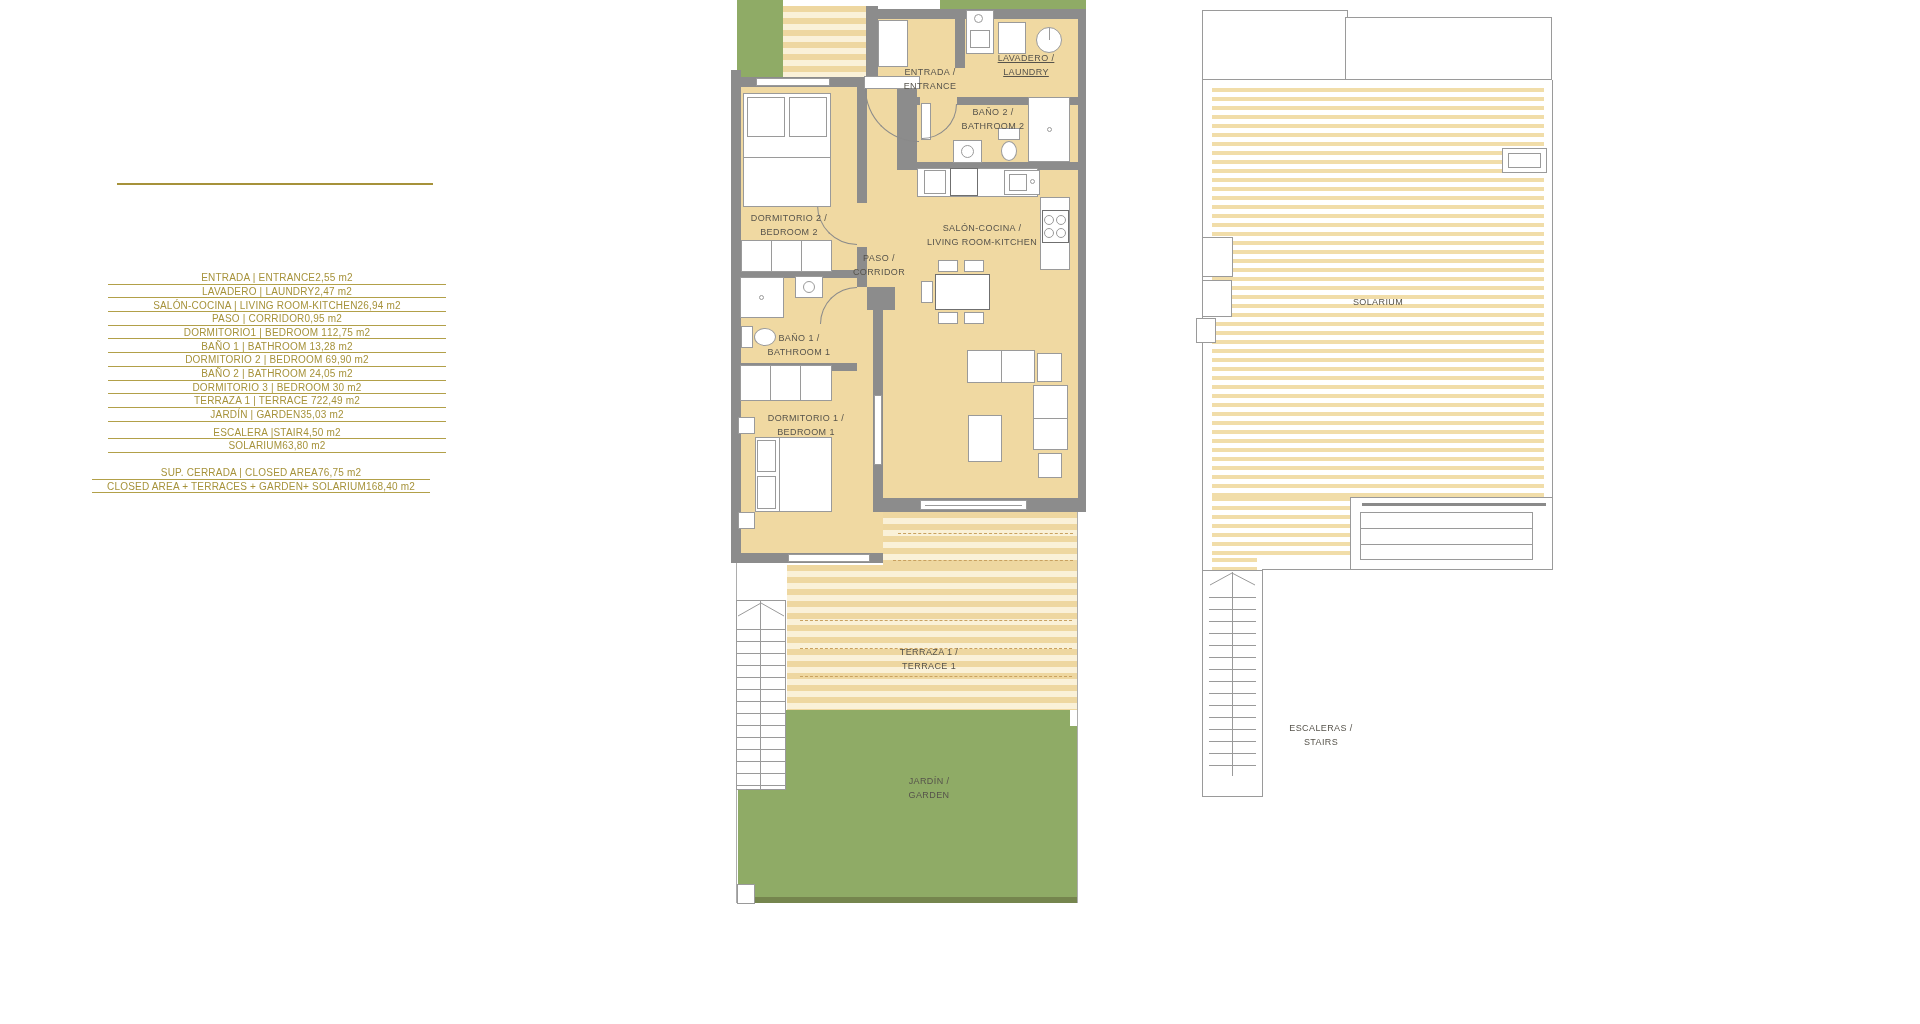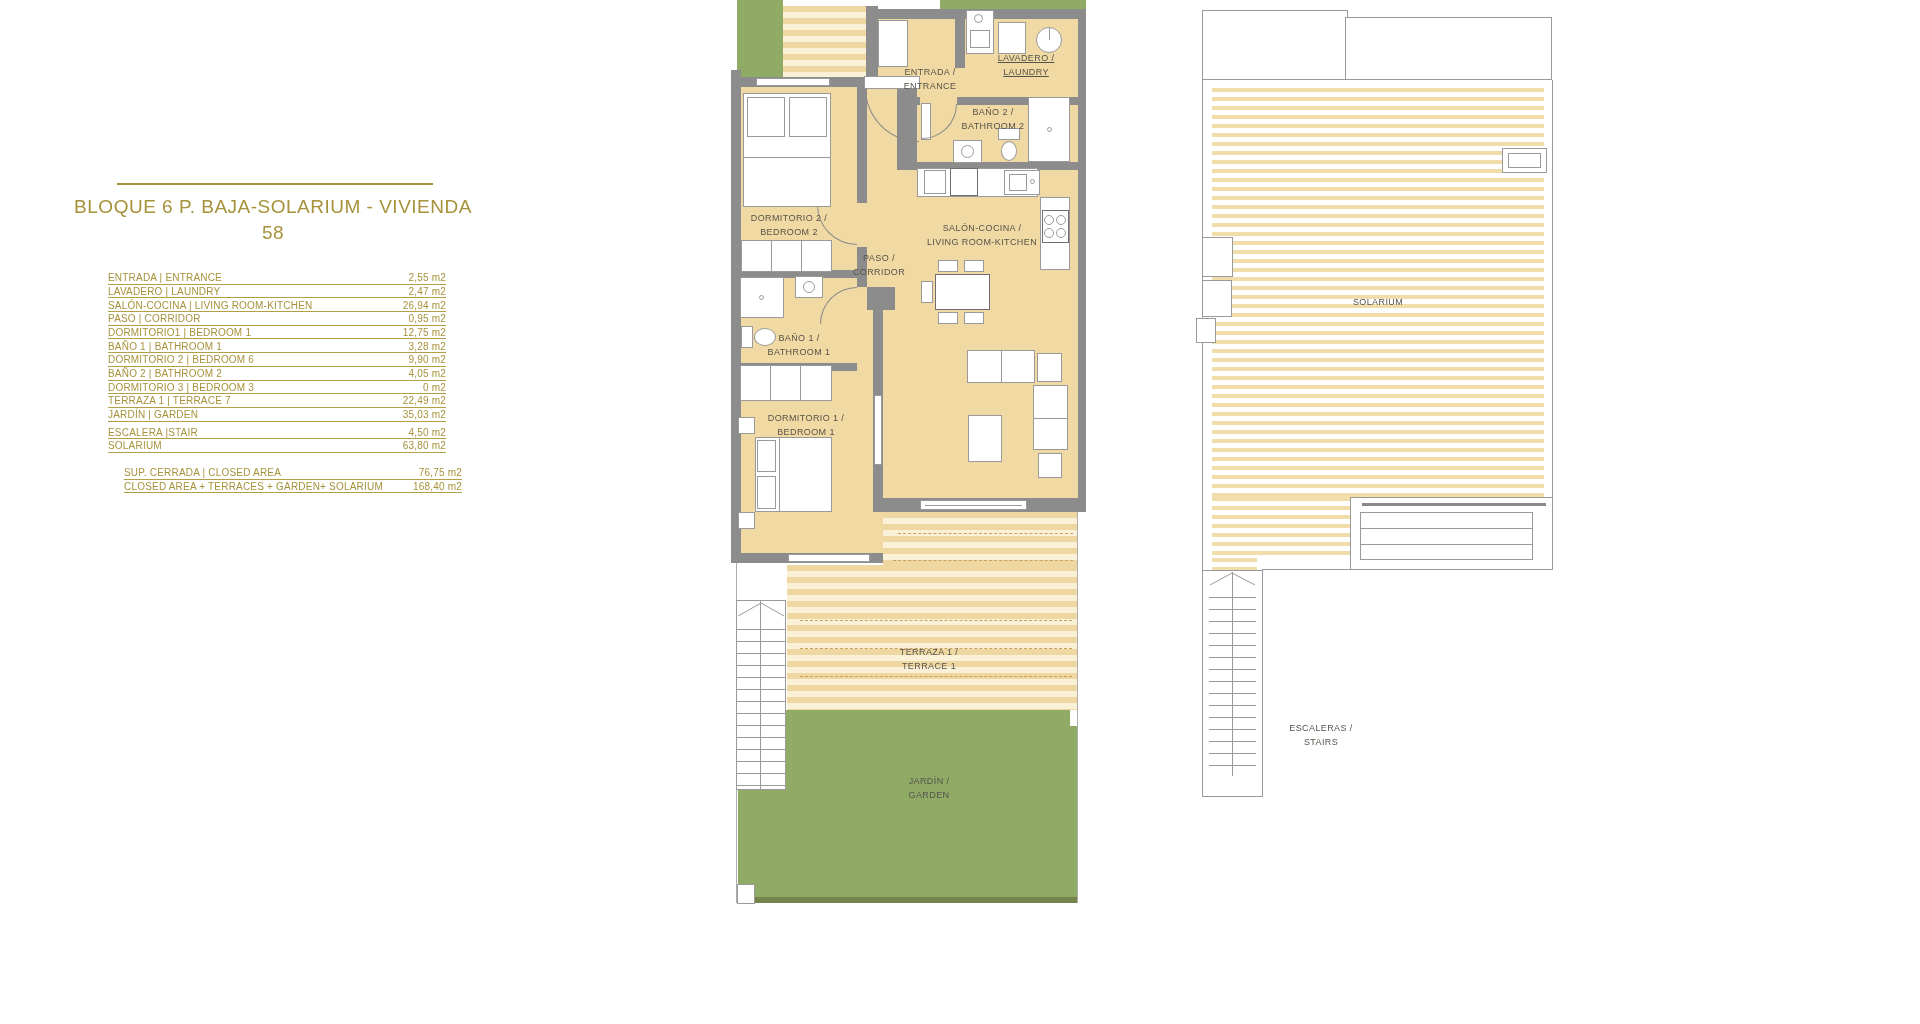--- a/index.html
+++ b/index.html
@@ -19,33 +19,32 @@
   .sol-stripes{position:absolute;background:repeating-linear-gradient(180deg,#f1dda9 0px,#f1dda9 4px,#ffffff 4px,#ffffff 9px);}
   .dash{position:absolute;border-top:1px dashed #c9a15f;height:0;}
   .steps{position:absolute;background-image:repeating-linear-gradient(180deg,transparent 0px,transparent 11px,#9a9a9a 11px,#9a9a9a 12px);}
   .arc{position:absolute;box-sizing:border-box;}
   .circle{position:absolute;background:#fff;border:1px solid #9a9a9a;border-radius:50%;box-sizing:border-box;}
 
   
   #rule{position:absolute;left:117px;top:183px;width:316px;height:2px;background:#a6923a;}
   #title{position:absolute;left:63px;top:194px;width:420px;text-align:center;color:#a6923a;font-size:19px;line-height:26px;letter-spacing:.5px;}
   #panel{position:absolute;left:108px;top:271px;width:338px;}
-  .trow{display:flex;justify-content:space-between;align-items:flex-end;border-bottom:1px solid #b2a049;color:#a6923a;font-size:10px;line-height:11.5px;height:13.7px;box-sizing:border-box;letter-spacing:.2px;}
+  .trow{display:flex;justify-content:center;align-items:flex-end;border-bottom:1px solid #b2a049;color:#a6923a;font-size:10px;line-height:11.5px;height:13.7px;box-sizing:border-box;letter-spacing:.2px;}
   .trow .v{text-align:right;white-space:nowrap;}
   .gap-sm{margin-top:4px;}
-  #panel-summary{position:absolute;left:124px;top:466px;width:338px;}
+  #panel-summary{position:absolute;left:92px;top:466px;width:338px;}
 </style>
 </head>
 <body>
 
 <div id="canvas">
 
   <div id="rule"></div>
   <div id="title">
-    <div>BLOQUE 6 P. BAJA-SOLARIUM - VIVIENDA 58</div>
   </div>
 
   <div id="panel">
     <div class="trow">
         <span>ENTRADA | ENTRANCE</span>
         <span class="v">2,55 m2</span>
       </div>
     <div class="trow">
         <span>LAVADERO | LAUNDRY</span>
         <span class="v">2,47 m2</span>

